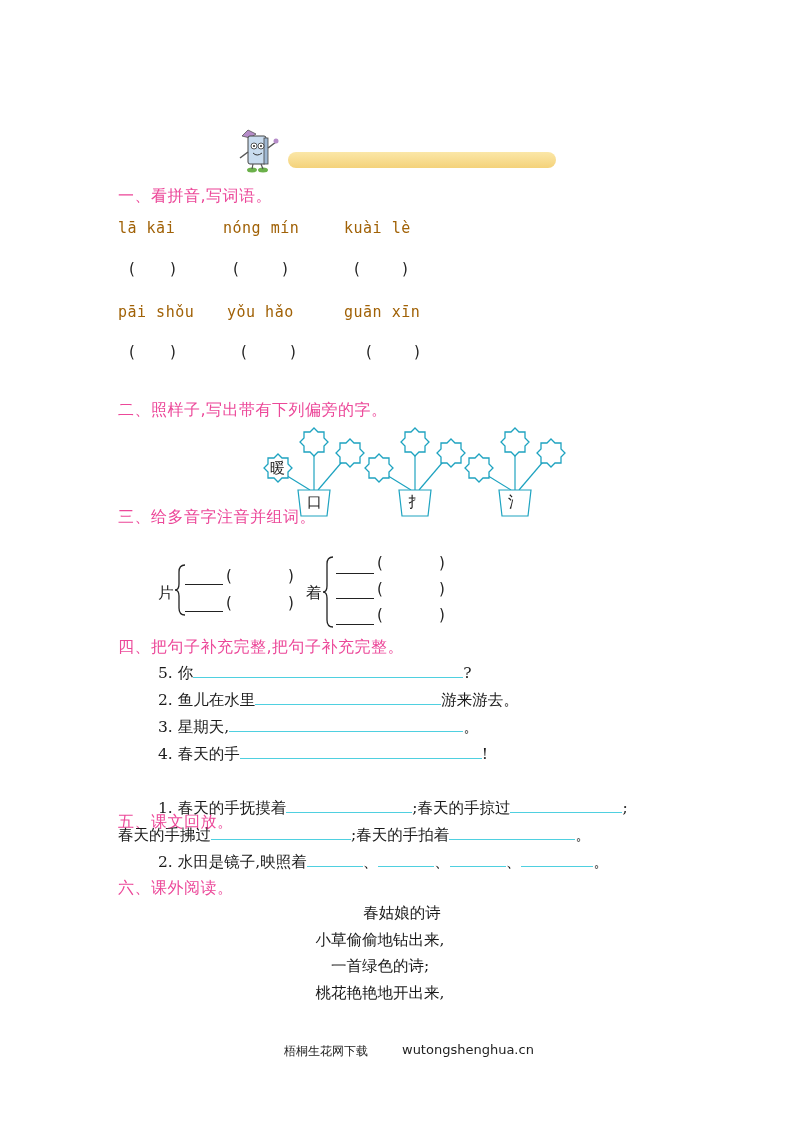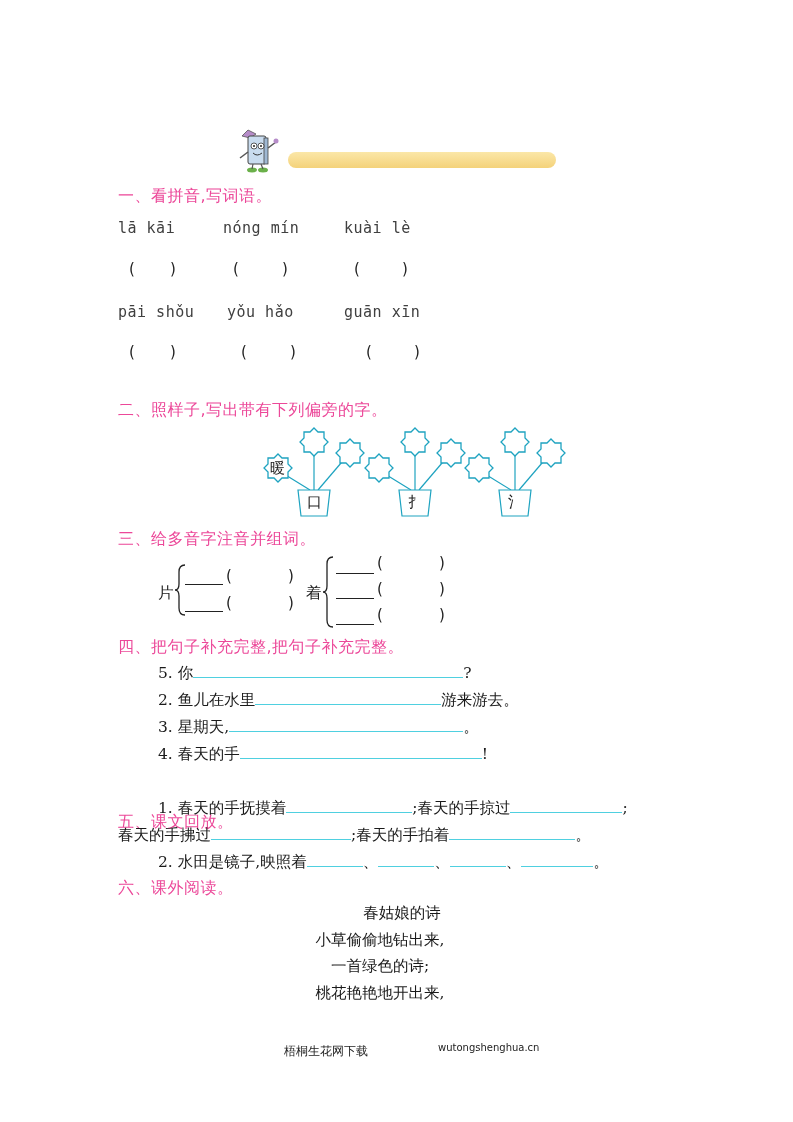--- a/index.html
+++ b/index.html
@@ -1,21 +1,21 @@
 <!DOCTYPE html>
 <html><head>
 <meta charset="utf-8">
 <style>
   html, body { margin: 0; padding: 0; background: #ffffff; }
   body { width: 793px; height: 1122px; position: relative; overflow: hidden;
          font-family: "DejaVu Serif", "Liberation Serif", serif; color: #1a1a1a; }
   .abs { position: absolute; }
   .red { color: #ec4899; font-size: 16px; font-family: "DejaVu Sans", "Liberation Sans", sans-serif; letter-spacing: 0.5px; }
   .body-text { font-size: 15.5px; }
-  .pinyin { font-family: "DejaVu Sans Mono", "Liberation Mono", monospace; font-size: 15px; letter-spacing: 0.5px; color: #404040; }
+  .pinyin { font-family: "DejaVu Sans Mono", "Liberation Mono", monospace; font-size: 15px; letter-spacing: 0.5px; color: #a16207; }
   .paren { font-family: "DejaVu Sans", "Liberation Sans", sans-serif; font-size: 15px; color: #222; }
   .blank { display: inline-block; border-bottom: 1px solid #4fd0e0; height: 14px; vertical-align: baseline; }
   .blank-black { position: absolute; border-bottom: 1px solid #222; }
   .title-banner { position: absolute; left: 288px; top: 136px; width: 268px; height: 36px; }
   .title-bg { position: absolute; left: 0; top: 16px; width: 268px; height: 16px;
               background: linear-gradient(to bottom, #fbe7a8, #f4d27a); border-radius: 10px; }
   .title-text { position: absolute; left: 18px; top: 0; font-family: "DejaVu Serif", serif; font-size: 27px;
                 letter-spacing: 3px; color: #222; white-space: nowrap; }
   .poem { font-size: 15.5px; text-align: center; position: absolute; left: 250px; width: 260px; }
   .footer { font-size: 12px; font-family: "DejaVu Sans", "Liberation Sans", sans-serif; color: #222; }
@@ -112,21 +112,21 @@
   </svg>
 </div>
 <div class="abs body-text" style="left:270px; top:459px; font-size:15px;">暖</div>
 <div class="abs body-text" style="left:307px; top:493px; font-size:15px;">口</div>
 <div class="abs body-text" style="left:408px; top:493px; font-size:15px;">扌</div>
 <div class="abs body-text" style="left:508px; top:493px; font-size:15px;">氵</div>
 <div class="abs" style="left:364px; top:428px; width:32px; height:30px;"></div>
 <div class="abs" style="left:336px; top:440px; width:32px; height:30px;"></div>
 <div class="abs" style="left:365px; top:456px; width:32px; height:30px;"></div>
 
-<div class="abs red" style="left:118px; top:529px;">三、给多音字注音并组词。</div>
+<div class="abs red" style="left:118px; top:507px;">三、给多音字注音并组词。</div>
 
 <div class="abs body-text" style="left:158px; top:583px;">片</div>
 <div class="abs" style="left:175px; top:564px;">
   <svg width="12" height="52" viewBox="0 0 12 52">
       <path d="M10 1 Q4 1 4 8 L4 20 Q4 26 0 26 Q4 26 4 32 L4 44 Q4 51 10 51" fill="none" stroke="#222" stroke-width="1.3"></path>
     </svg>
 </div>
 <div class="blank-black" style="left:185px; top:584px; width:38px;"></div>
 <div class="blank-black" style="left:185px; top:611px; width:38px;"></div>
 <div class="abs paren" style="left:226px; top:567px;">(</div>
@@ -178,13 +178,13 @@
 </div>
 
 <div class="abs red" style="left:118px; top:878px;">六、课外阅读。</div>
 
 <div class="poem" style="top:903px; left:272px;">春姑娘的诗</div>
 <div class="poem" style="top:930px;">小草偷偷地钻出来,</div>
 <div class="poem" style="top:956px;">一首绿色的诗;</div>
 <div class="poem" style="top:983px;">桃花艳艳地开出来,</div>
 
 <div class="abs footer" style="left:284px; top:1043px; font-family:'DejaVu Serif', serif;">梧桐生花网下载</div>
-<div class="abs footer" style="left:402px; top:1042px; font-size:10px;margin-left:36px;">wutongshenghua.cn</div>
+<div class="abs footer" style="left:402px; top:1042px; font-size:13px;">wutongshenghua.cn</div>
 
 </body></html>

